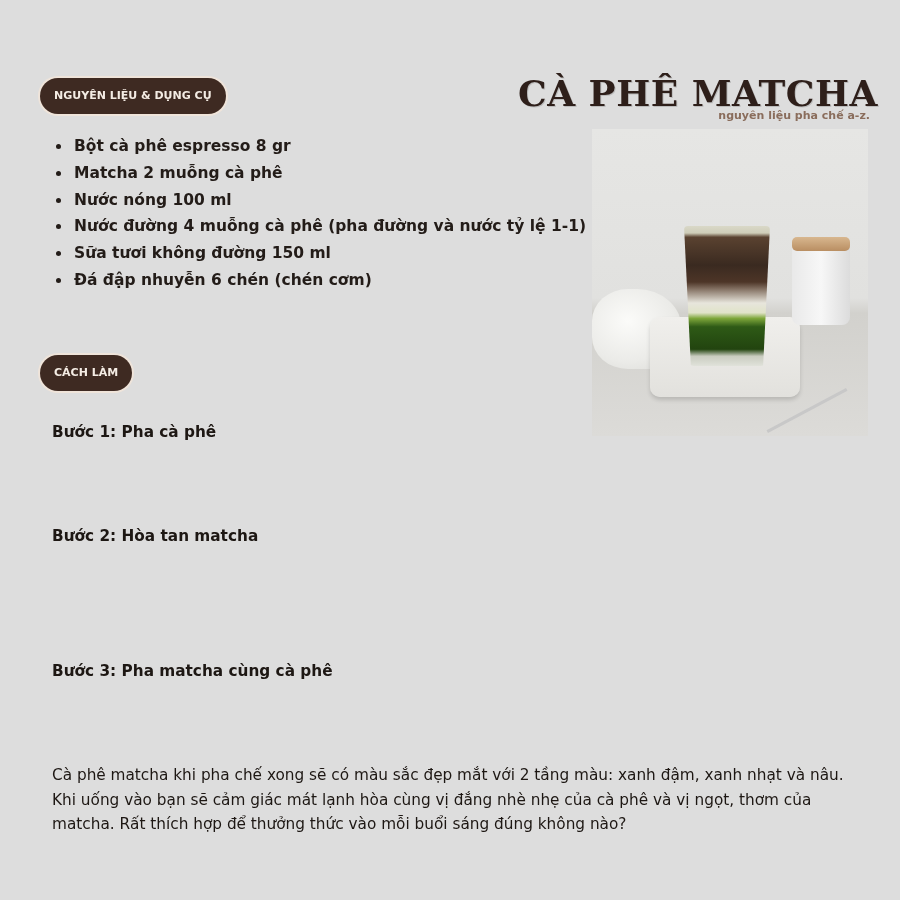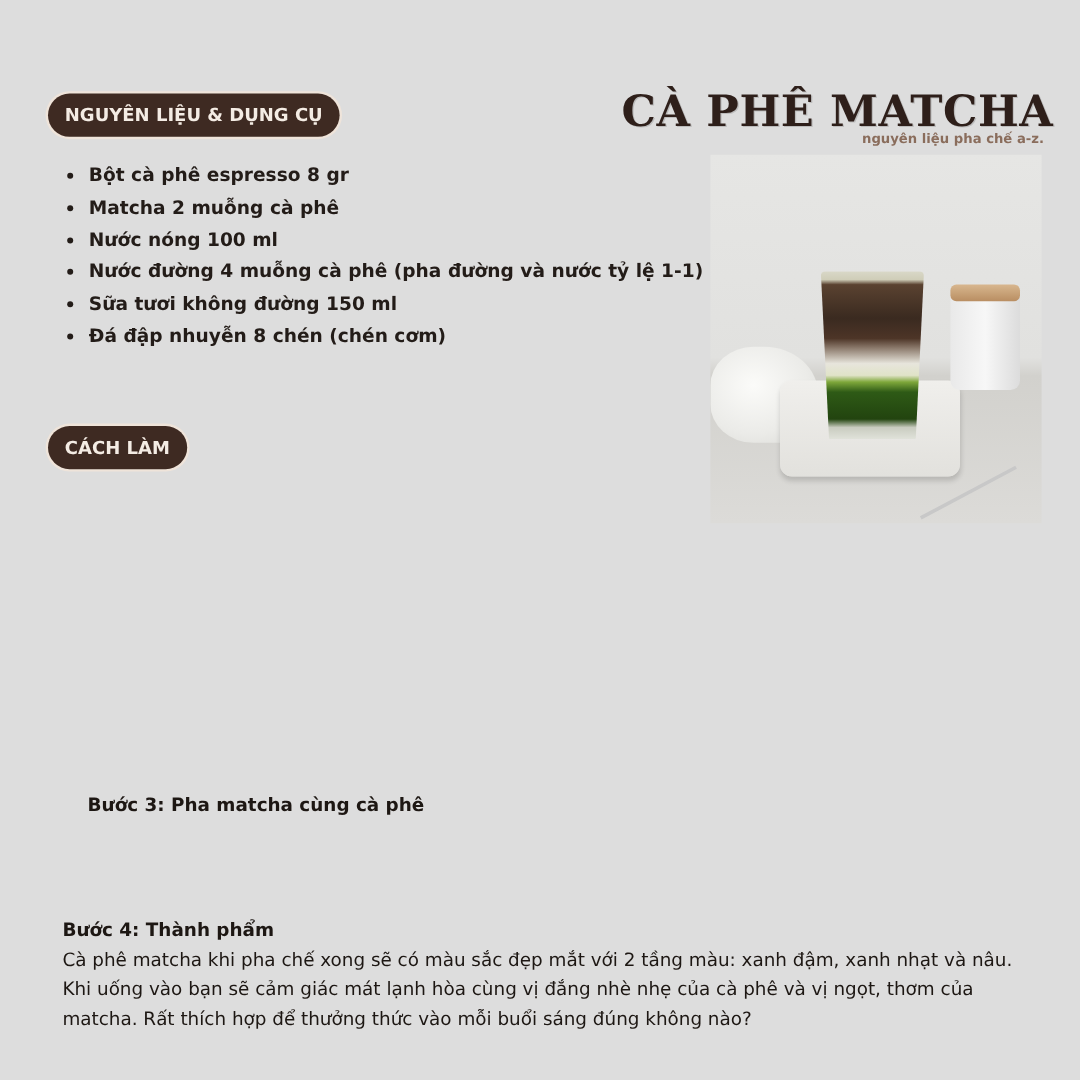--- a/index.html
+++ b/index.html
@@ -22,21 +22,21 @@
   .subtitle {
     position: absolute; right: 30px; top: 109px;
     font-size: 11px; font-weight: bold; color: #8a6d5c;
     white-space: nowrap;
   }
   .pill {
     position: absolute;
     background: #3e2a22;
     color: #f4ece4;
     font-weight: bold;
-    font-size: 15px;
+    font-size: 11px;
     border-radius: 20px;
     padding: 0 14px;
     height: 36px; line-height: 36px;
     box-shadow: 0 0 0 2px #efe4da;
     white-space: nowrap;
   }
   .pill.ingredients { left: 40px; top: 78px; }
   .pill.method { left: 40px; top: 355px; }
   ul.ing {
     position: absolute; left: 50px; top: 129px; margin: 4px; padding: 0 0 0 18px;
@@ -84,55 +84,56 @@
     position: absolute; left: 170px; top: 280px; width: 90px; height: 3px;
     background: #c8c8c8; transform: rotate(-28deg);
   }
   .step {
     position: absolute; left: 52px; width: 820px;
     font-size: 15.3px; line-height: 24.5px; color: #1d1713;
   }
   .step .head { font-weight: bold; }
   .step1 { top: 420px; }
   .step2 { top: 524px; }
-  .step3 { top: 659px; margin-left: 21px; }
+  .step3 { top: 659px; }
   .step4 { top: 763px; }
 </style>
 </head>
 <body>
 
 <div class="title">CÀ PHÊ MATCHA</div>
 <div class="subtitle">nguyên liệu pha chế a-z.</div>
 
 <div class="pill ingredients">NGUYÊN LIỆU &amp; DỤNG CỤ</div>
 
 <ul class="ing">
   <li>Bột cà phê espresso 8 gr</li>
   <li>Matcha 2 muỗng cà phê</li>
   <li>Nước nóng 100 ml</li>
   <li>Nước đường 4 muỗng cà phê (pha đường và nước tỷ lệ 1-1)</li>
   <li>Sữa tươi không đường 150 ml</li>
-  <li>Đá đập nhuyễn 8 chén (chén cơm)</li>
+  <li>Đá đập nhuyễn 6 chén (chén cơm)</li>
 </ul>
 
 <div class="photo">
   <div class="napkin"></div>
   <div class="board"></div>
   <div class="jar">
       <div class="lid"></div>
     </div>
   <div class="glass"></div>
   <div class="straw"></div>
 </div>
 
 <div class="pill method">CÁCH LÀM</div>
 
 <div class="step step1">
+  <div class="head">Bước 1: Pha cà phê</div>
 </div>
 <div class="step step2">
+  <div class="head">Bước 2: Hòa tan matcha</div>
 </div>
 <div class="step step3">
   <div class="head">Bước 3: Pha matcha cùng cà phê</div>
 </div>
 <div class="step step4">
-  <div class="head">Bước 4: Thành phẩm</div>
   <div>Cà phê matcha khi pha chế xong sẽ có màu sắc đẹp mắt với 2 tầng màu: xanh đậm, xanh nhạt và nâu. Khi uống vào bạn sẽ cảm giác mát lạnh hòa cùng vị đắng nhè nhẹ của cà phê và vị ngọt, thơm của matcha. Rất thích hợp để thưởng thức vào mỗi buổi sáng đúng không nào?</div>
 </div>
 
 </body></html>

